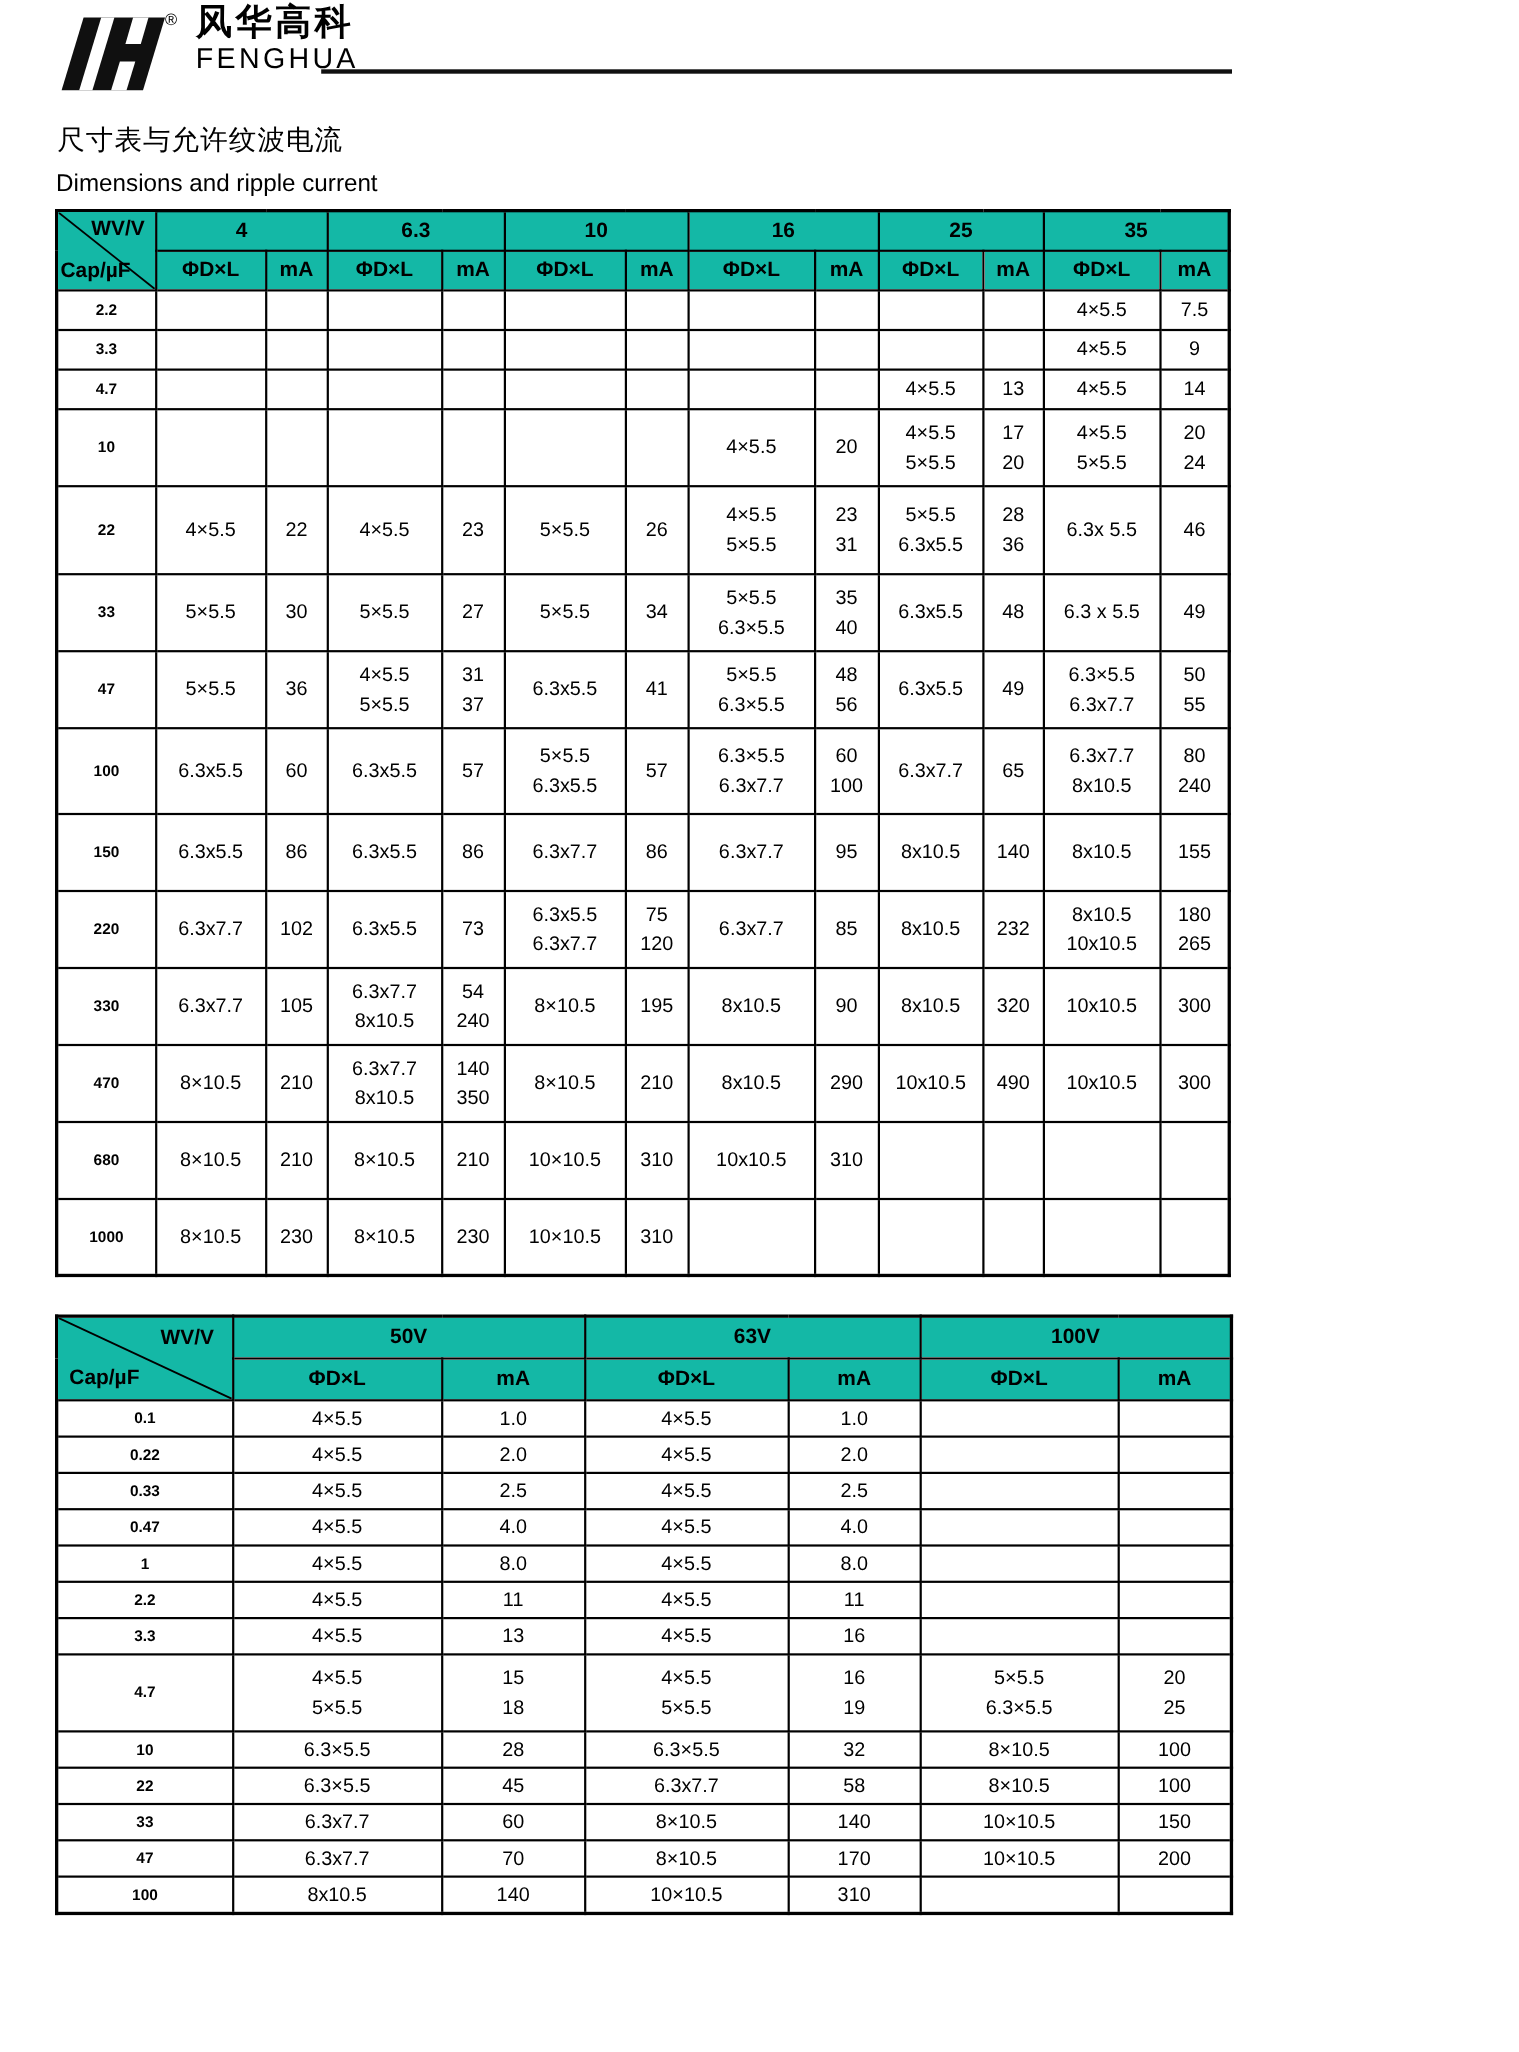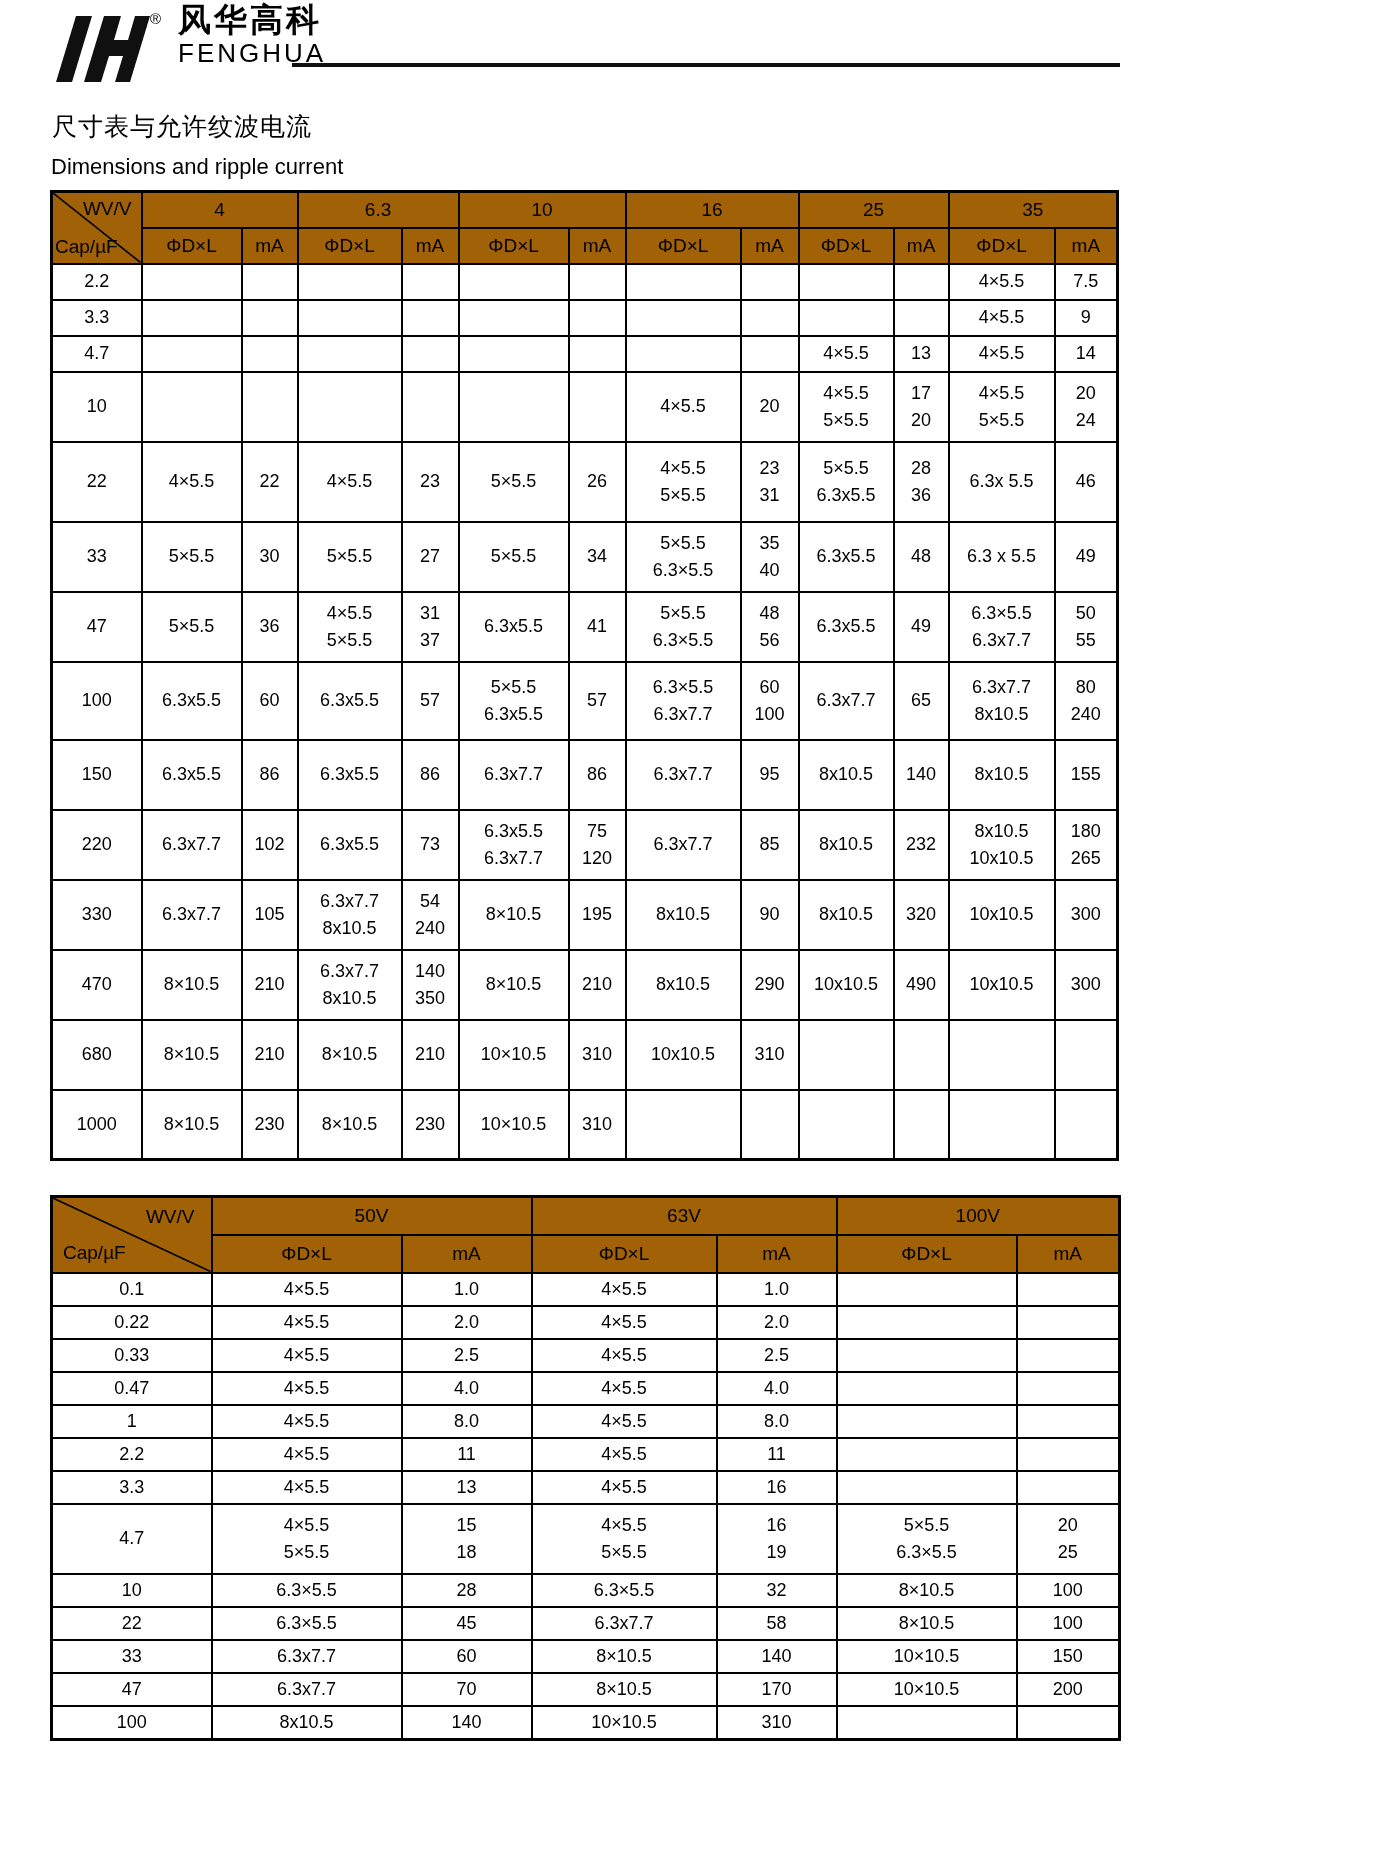--- a/index.html
+++ b/index.html
@@ -19,23 +19,23 @@
   .section-cn{position:absolute;left:52px;top:110px;font-size:25px;letter-spacing:1px;}
   .section-en{position:absolute;left:51px;top:154px;font-size:22px;}
 
   
   table{border-collapse:collapse;table-layout:fixed;position:absolute;background:#fff;
         border:3px solid #000;}
   #table1{left:50px;top:190px;width:1066px;}
   #table2{left:50px;top:1195px;width:1068px;}
   th,td{border:2px solid #000;text-align:center;vertical-align:middle;padding:2px 0;
         overflow:hidden;}
-  thead th{background:#a16207;font-weight:normal;font-size:19px;}
+  thead th{background:#14b8a6;font-weight:bold;font-size:19px;}
   tbody td{font-size:18px;line-height:27px;}
-  td.cap{font-size:18px;}
+  td.cap{font-size:14px;font-weight:bold;}
   .ln{line-height:27px;}
 
   #table1 thead tr{height:36px;}
   #table1 tbody tr{height:70px;}
   #table1 tbody tr:nth-child(-n+3){height:36px;}
   #table1 tbody tr:nth-child(5){height:80px;}
   #table1 tbody tr:nth-child(8){height:78px;}
 
   #table2 thead tr{height:38px;}
   #table2 tbody tr{height:31px;}

